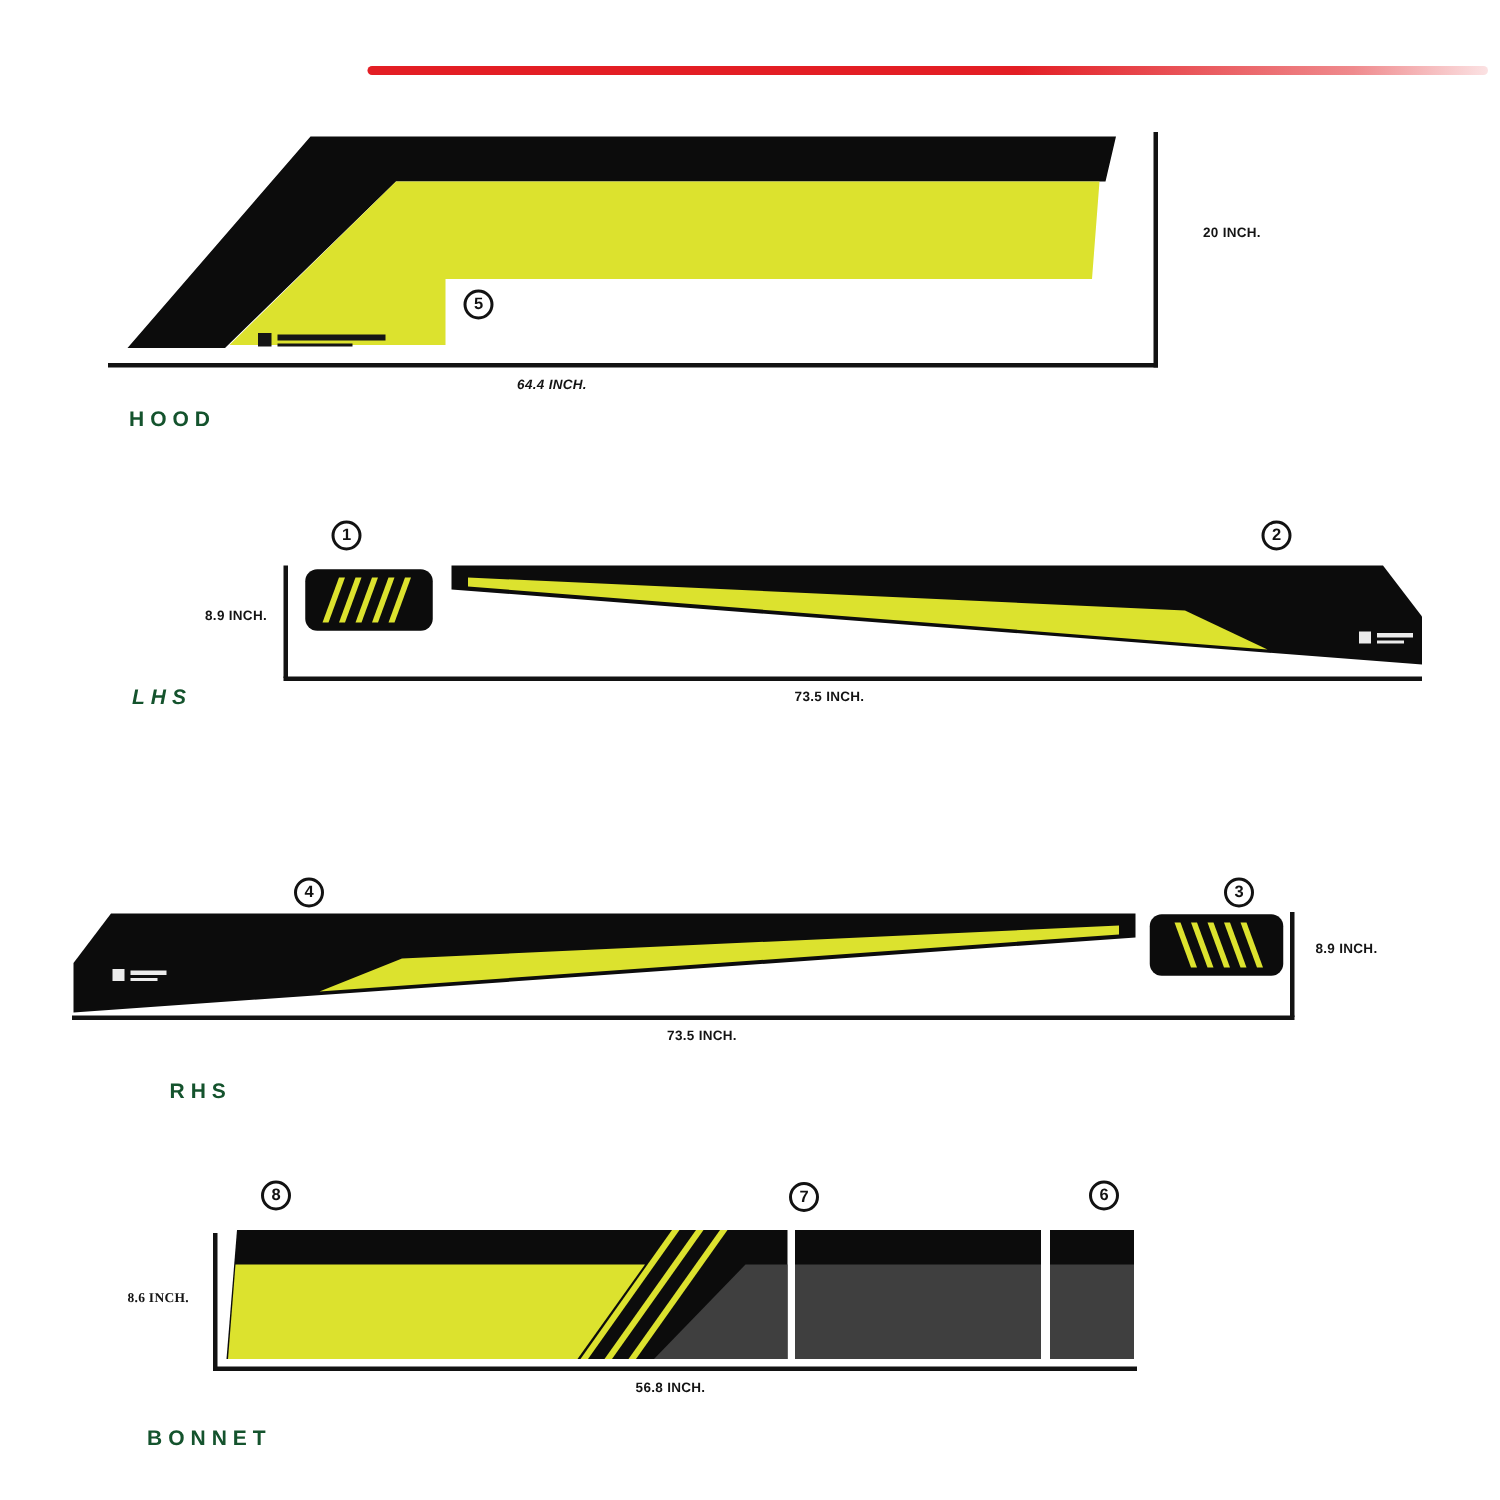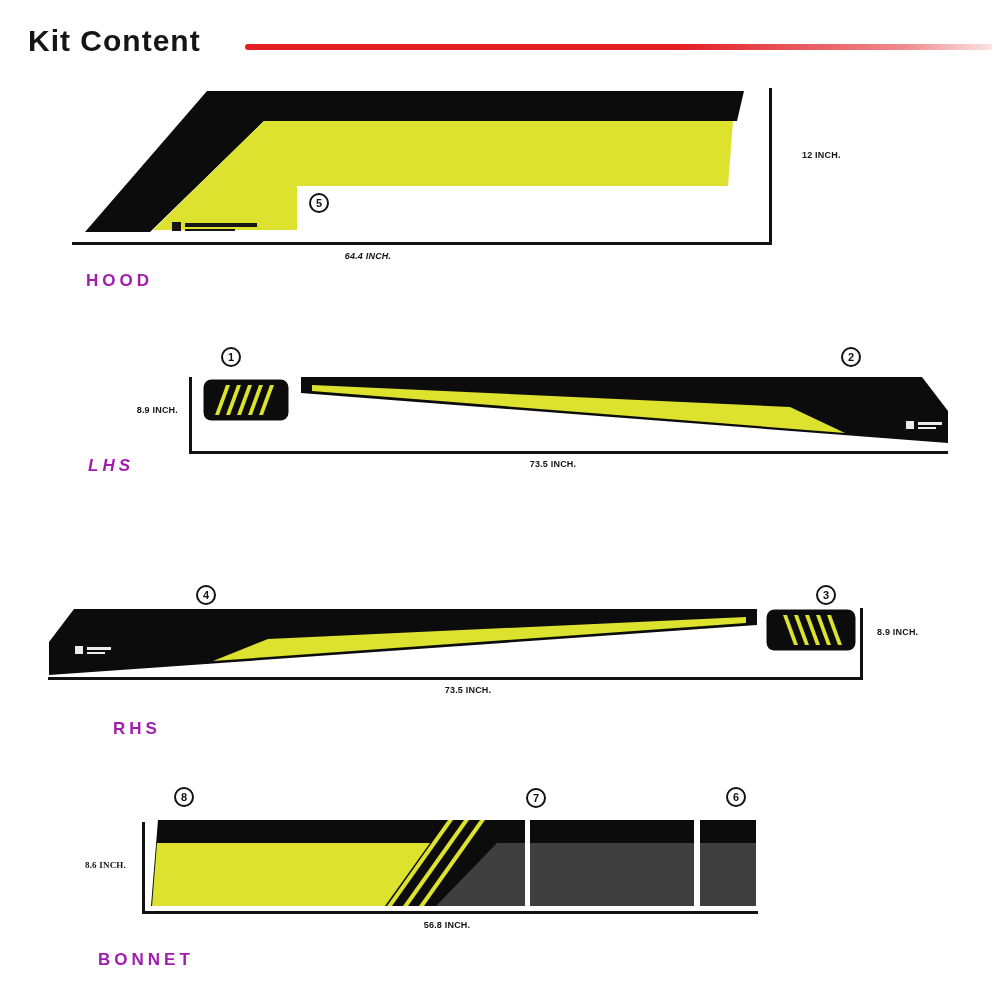--- a/index.html
+++ b/index.html
@@ -20,21 +20,21 @@
   }
   .red-line {
     position:absolute; left:245px; top:44px; width:747px; height:6px; border-radius:3px;
     background:linear-gradient(90deg,
       var(--accent-red,#e31e24) 0%,
       var(--accent-red,#e31e24) 58%,
       #ef8a8d 88%, #fbe2e3 100%);
   }
 
   .section-label {
-    position:absolute; font-size:17px; font-weight:700; letter-spacing:4px; color:#a21caf;
+    position:absolute; font-size:14px; font-weight:700; letter-spacing:4px; color:#14532d;
   }
   .dim-label {
     position:absolute; font-size:9px; font-weight:700; color:#141414; letter-spacing:.2px;
     white-space:nowrap;
   }
   .dim-label.center { text-align:center; }
   .dim-label.right  { text-align:right; }
   .dim-line-h { position:absolute; height:3px; background:#121212; }
   .dim-line-v { position:absolute; width:3px;  background:#121212; }
 
@@ -47,38 +47,37 @@
   .black-fill { fill:var(--decal-black,#0c0c0c); }
   .yellow-fill { fill:var(--decal-yellow,#dce22e); }
   .gray-fill { fill:var(--decal-gray,#3f3f3f); }
   .white-mark { fill:#ffffff; opacity:.92; }
 </style>
 </head>
 <body>
 
 <div class="page">
 
-  <h1 class="title">Kit Content</h1>
   <div class="red-line"></div>
 
   <section>
     <svg class="abs" style="left:70px; top:85px;" width="690" height="155" viewBox="0 0 690 155">
       <polygon class="black-fill" points="137,6 674,6 667,36 194,36 80,147 15,147"></polygon>
       <polygon class="yellow-fill" points="194,36 663,36 658,101 227,101 227,145 83,145"></polygon>
       <g>
         <rect x="102" y="137" width="9" height="9" fill="#151515"></rect>
         <rect x="115" y="138" width="72" height="4" fill="#151515"></rect>
         <rect x="115" y="144" width="50" height="2" fill="#151515"></rect>
       </g>
     </svg>
 
     <div class="badge" style="left:309px; top:193px;">5</div>
 
     <div class="dim-line-v" style="left:769px; top:88px; height:157px;"></div>
-    <div class="dim-label" style="left:802px; top:150px;">12 INCH.</div>
+    <div class="dim-label" style="left:802px; top:150px;">20 INCH.</div>
 
     <div class="dim-line-h" style="left:72px; top:242px; width:700px;"></div>
     <div class="dim-label center" style="left:330px; top:251px; width:76px;font-style:italic;">64.4 INCH.</div>
 
     <div class="section-label" style="left:86px; top:271px;">HOOD</div>
   </section>
 
   <section>
     <div class="badge" style="left:221px; top:347px;">1</div>
     <div class="badge" style="left:841px; top:347px;">2</div>

